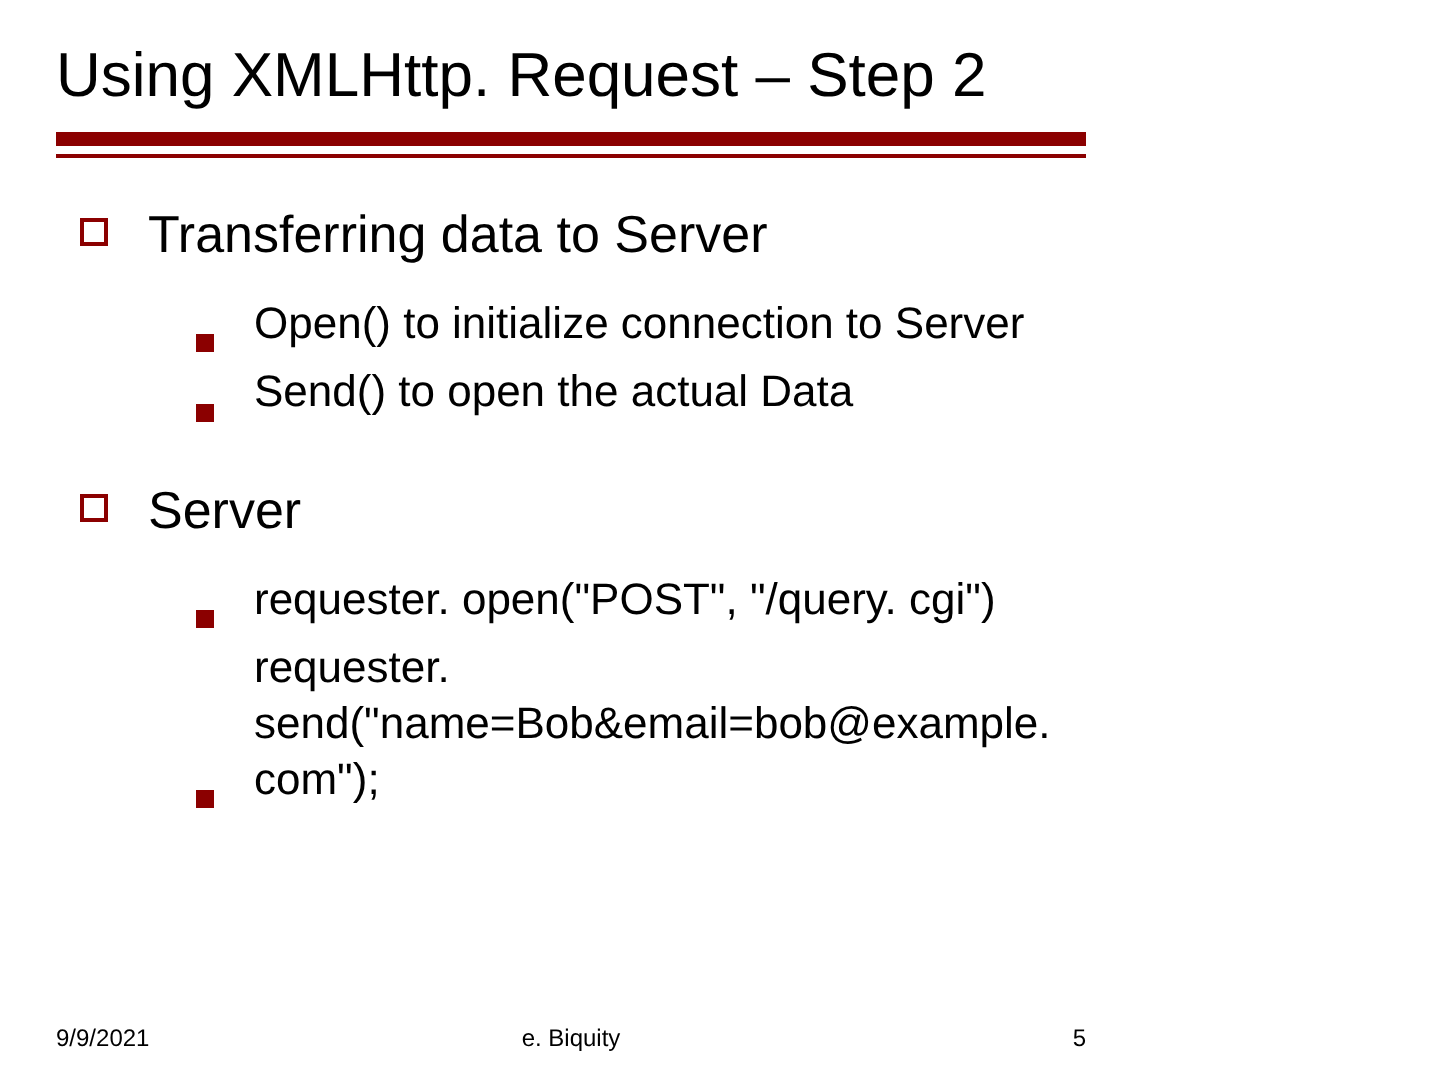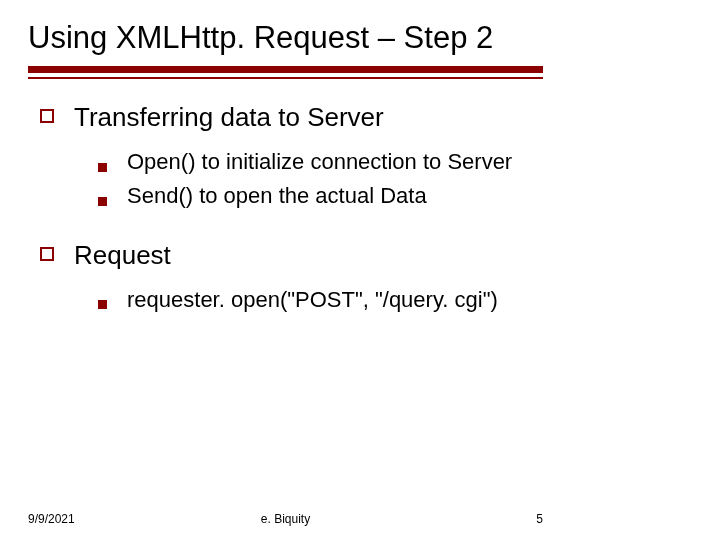--- a/index.html
+++ b/index.html
@@ -6,21 +6,21 @@
   html, body { width: 720px; height: 540px; background: #fff; font-family: Verdana, Geneva, sans-serif; color: #000; }
   .slide { width: 571px; height: 540px; position: relative; padding: 20px 28px 16px 28px; border-radius: 15px; }
   .title { font-size: 31px; font-weight: 400; letter-spacing: 0px; margin-bottom: 10px; }
   .rule-thick { height: 7px; background: #8b0000; width: 100%; }
   .rule-thin { height: 2px; background: #8b0000; width: 100%; margin-top: 4px; margin-bottom: 22px; }
   .body { font-size: 24px; line-height: 1.28; }
   .l1 { display: flex; align-items: flex-start; margin-bottom: 14px; margin-left: 12px; }
   .l1 .bullet { width: 14px; height: 14px; border: 2px solid #8b0000; margin-top: 8px; margin-right: 20px; flex: 0 0 auto; }
   .l1 .text { font-size: 26px; }
   .l2-group { margin-left: 70px; margin-bottom: 28px; }
-  .l2 { display: flex; align-items: center; margin-bottom: 6px; }
+  .l2 { display: flex; align-items: flex-end; margin-bottom: 6px; }
   .l2 .bullet { width: 9px; height: 9px; background: #8b0000; margin-top: 10px; margin-right: 20px; flex: 0 0 auto; }
   .l2 .text { font-size: 22px; max-width: 520px; }
   .footer { position: absolute; bottom: 14px; left: 28px; right: 28px; display: flex; justify-content: space-between; font-size: 12px; color: #000; }
   .footer .center { position: absolute; left: 0; right: 0; text-align: center; }
 </style>
 </head>
 <body>
 
 <div class="slide">
   <div class="title">Using XMLHttp. Request – Step 2</div>
@@ -39,26 +39,30 @@
         <span class="text">Open() to initialize connection to Server</span>
       </div>
       <div class="l2">
         <span class="bullet"></span>
         <span class="text">Send() to open the actual Data</span>
       </div>
     </div>
 
     <div class="l1">
       <span class="bullet"></span>
-      <span class="text">Request</span>
+      <span class="text">Server</span>
     </div>
     <div class="l2-group">
       <div class="l2">
         <span class="bullet"></span>
         <span class="text">requester. open("POST", "/query. cgi")</span>
+      </div>
+      <div class="l2">
+        <span class="bullet"></span>
+        <span class="text">requester. send("name=Bob&amp;email=bob@example. com");</span>
       </div>
     </div>
 
   </div>
 
   <div class="footer">
     <span>9/9/2021</span>
     <span class="center">e. Biquity</span>
     <span>5</span>
   </div>

